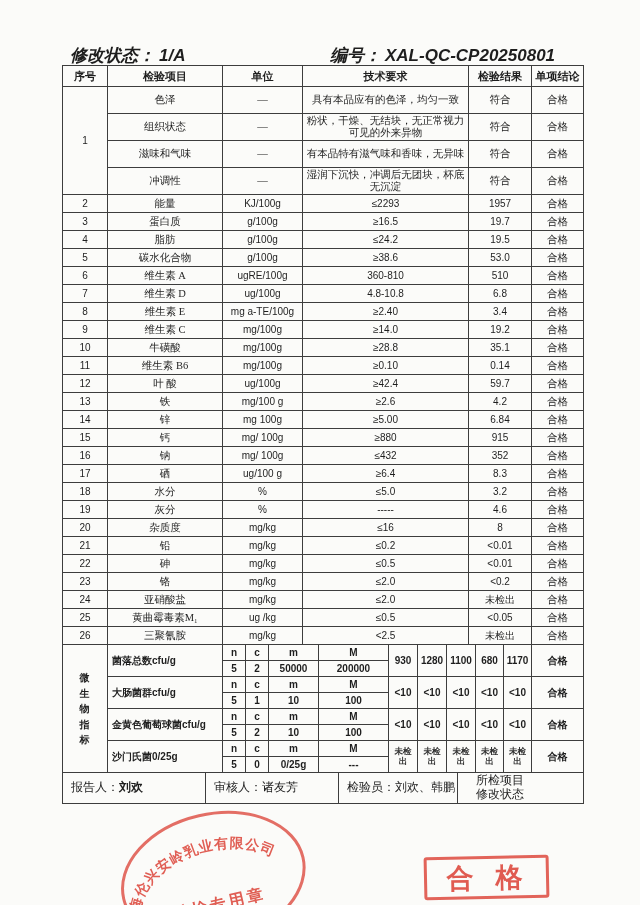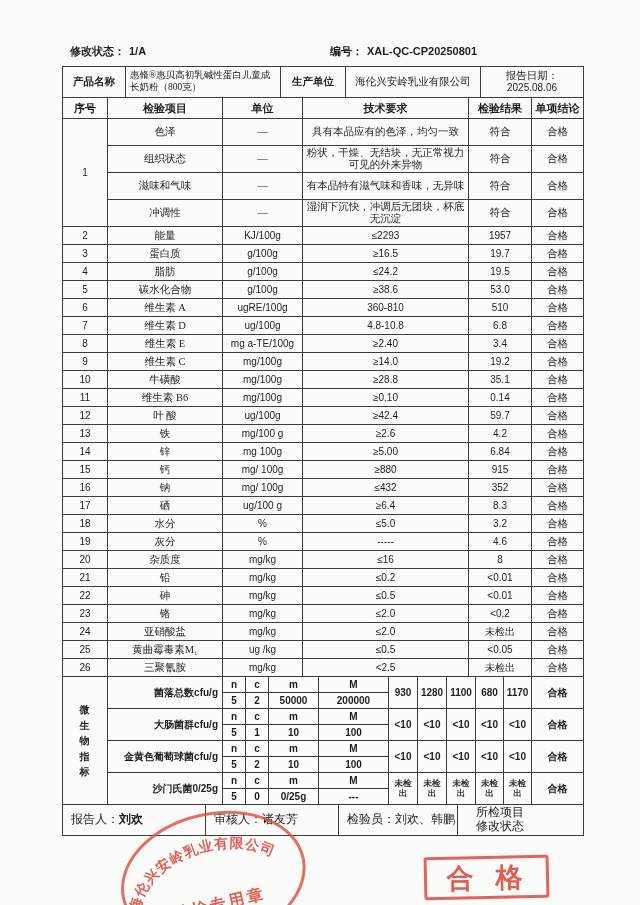--- a/index.html
+++ b/index.html
@@ -7,21 +7,21 @@
     position:relative;width:640px;height:905px;margin:0 auto;
     background:#fbfbf9;overflow:hidden;
     font-family:"Liberation Serif","DejaVu Serif",serif;
     color:#1e1e1e;
   }
   .content{position:absolute;left:62px;top:44px;width:521px;}
   .doc-title{
     text-align:center;font-size:23px;font-weight:bold;letter-spacing:15px;
     margin:0 0 14px 0;padding-left:15px;color:#111;
   }
-  .meta-line{position:relative;height:18px;font-size:11px;font-weight:bold;margin-bottom:4px;}
+  .meta-line{position:relative;height:18px;font-size:17px;font-weight:bold;margin-bottom:4px;font-style:italic;}
   .meta-left{position:absolute;left:8px;top:0;}
   .meta-right{position:absolute;left:268px;top:0;font-family:"Liberation Sans",sans-serif;}
   .meta-left .lbl,.meta-right .lbl{margin-right:4px;}
   table{border-collapse:collapse;table-layout:fixed;width:521px;}
   td{
     border:1px solid #3d3d3d;text-align:center;vertical-align:middle;
     font-size:10.5px;padding:1px 2px;line-height:1.15;color:#1e1e1e;
     overflow:hidden;
   }
   .stack{margin-top:-1px;}
@@ -33,21 +33,21 @@
   .th{font-weight:600;height:18px;font-size:11px;}
   .sensory-row td{height:24px;}
   .data-row td{height:15px;}
   .req{font-size:10.5px;}
   .num{font-family:"Liberation Sans",sans-serif;font-size:10px;}
   .vlabel{
     font-size:11.5px;letter-spacing:1px;white-space:pre-line;line-height:1.55;
     width:43px;font-weight:400;
   }
   .micro-name{padding:0 4px;}
-  .micro-name .nm-wrap{display:flex;justify-content:flex-end;align-items:center;}
+  .micro-name .nm-wrap{display:flex;justify-content:flex-start;align-items:center;}
   .micro-name .nm-unit{font-family:"Liberation Sans",sans-serif;font-size:10px;font-weight:600;}
   .micro-sub td{height:13px;font-family:"Liberation Sans",sans-serif;font-size:10px;font-weight:600;}
   .micro-val{font-family:"Liberation Sans",sans-serif;font-size:10px;font-weight:600;height:13px;}
   .micro-res{font-size:10.5px;}
   .micro-res.small{font-size:8.5px;color:#333;}
   .footer-table td{height:20px;font-size:12px;text-align:left;padding-left:8px;}
   .footer-table .split{display:flex;justify-content:space-between;padding:0 10px;flex-direction:column;}
   
   .stamp-round{position:absolute;left:116px;top:806px;transform:rotate(-13deg);opacity:.88;}
   .stamp-pass{
@@ -68,38 +68,20 @@
 
     <div class="meta-line">
       <div class="meta-left">
         <span class="lbl">修改状态：</span><span style="font-family:'Liberation Sans',sans-serif;">1/A</span>
       </div>
       <div class="meta-right">
         <span class="lbl" style="font-family:'Liberation Serif',serif;">编号：</span><span>XAL-QC-CP20250801</span>
       </div>
     </div>
 
-    <table class="info-r1">
-      <colgroup>
-          <col style="width:63px">
-          <col style="width:155px">
-          <col style="width:65px">
-          <col style="width:135px">
-          <col style="width:103px">
-        </colgroup>
-      <tbody>
-          <tr>
-        <td class="cell-label">产品名称</td>
-        <td class="product-name">惠脩®惠贝高初乳碱性蛋白儿童成长奶粉（800克）</td>
-        <td class="cell-label">生产单位</td>
-        <td>海伦兴安岭乳业有限公司</td>
-        <td><span>报告日期：</span><span class="num">2025.08.06</span></td>
-      </tr>
-    </tbody>
-      </table>
 
 
     <table class="main-table stack">
       <colgroup>
           <col style="width:45px">
           <col style="width:115px">
           <col style="width:80px">
           <col style="width:166px">
           <col style="width:63px">
           <col style="width:52px">

